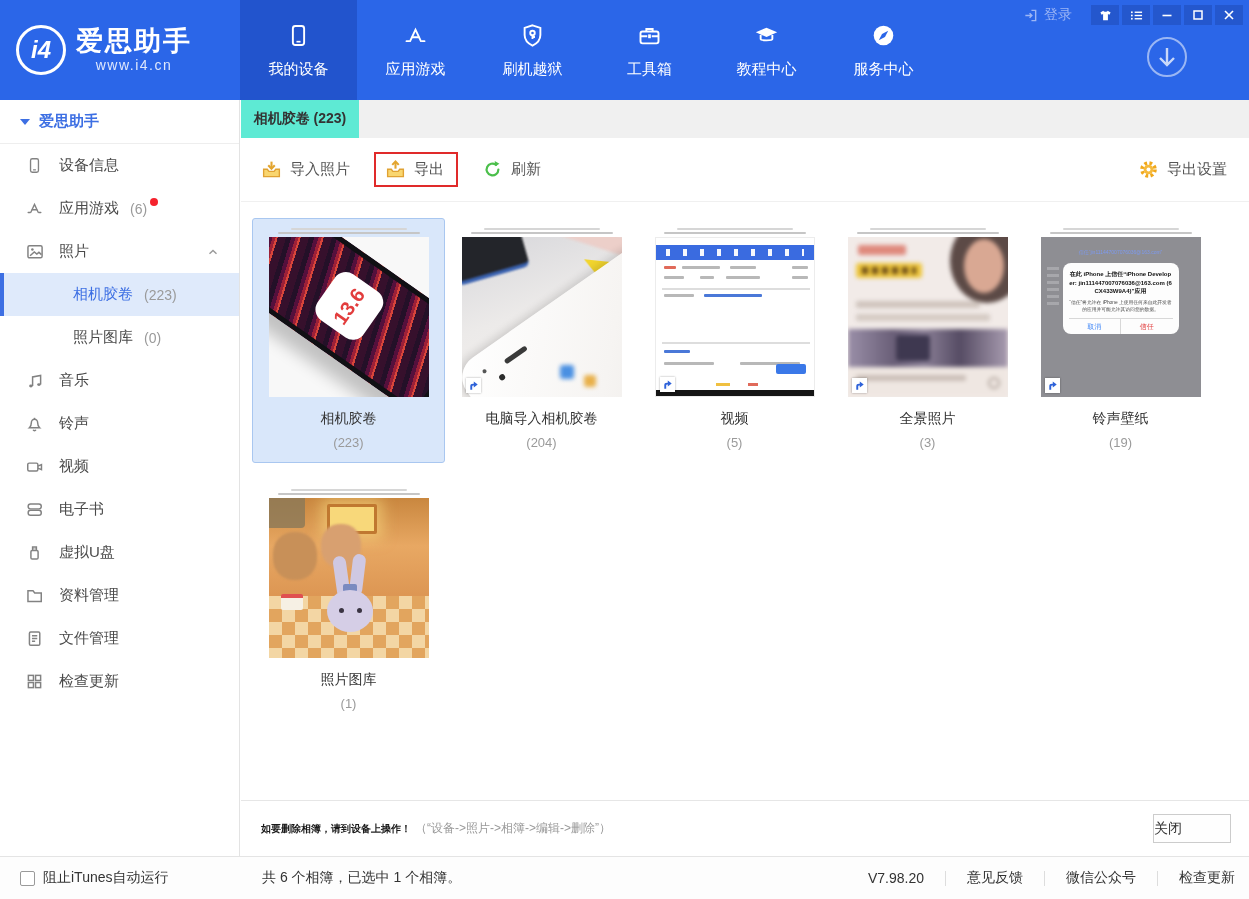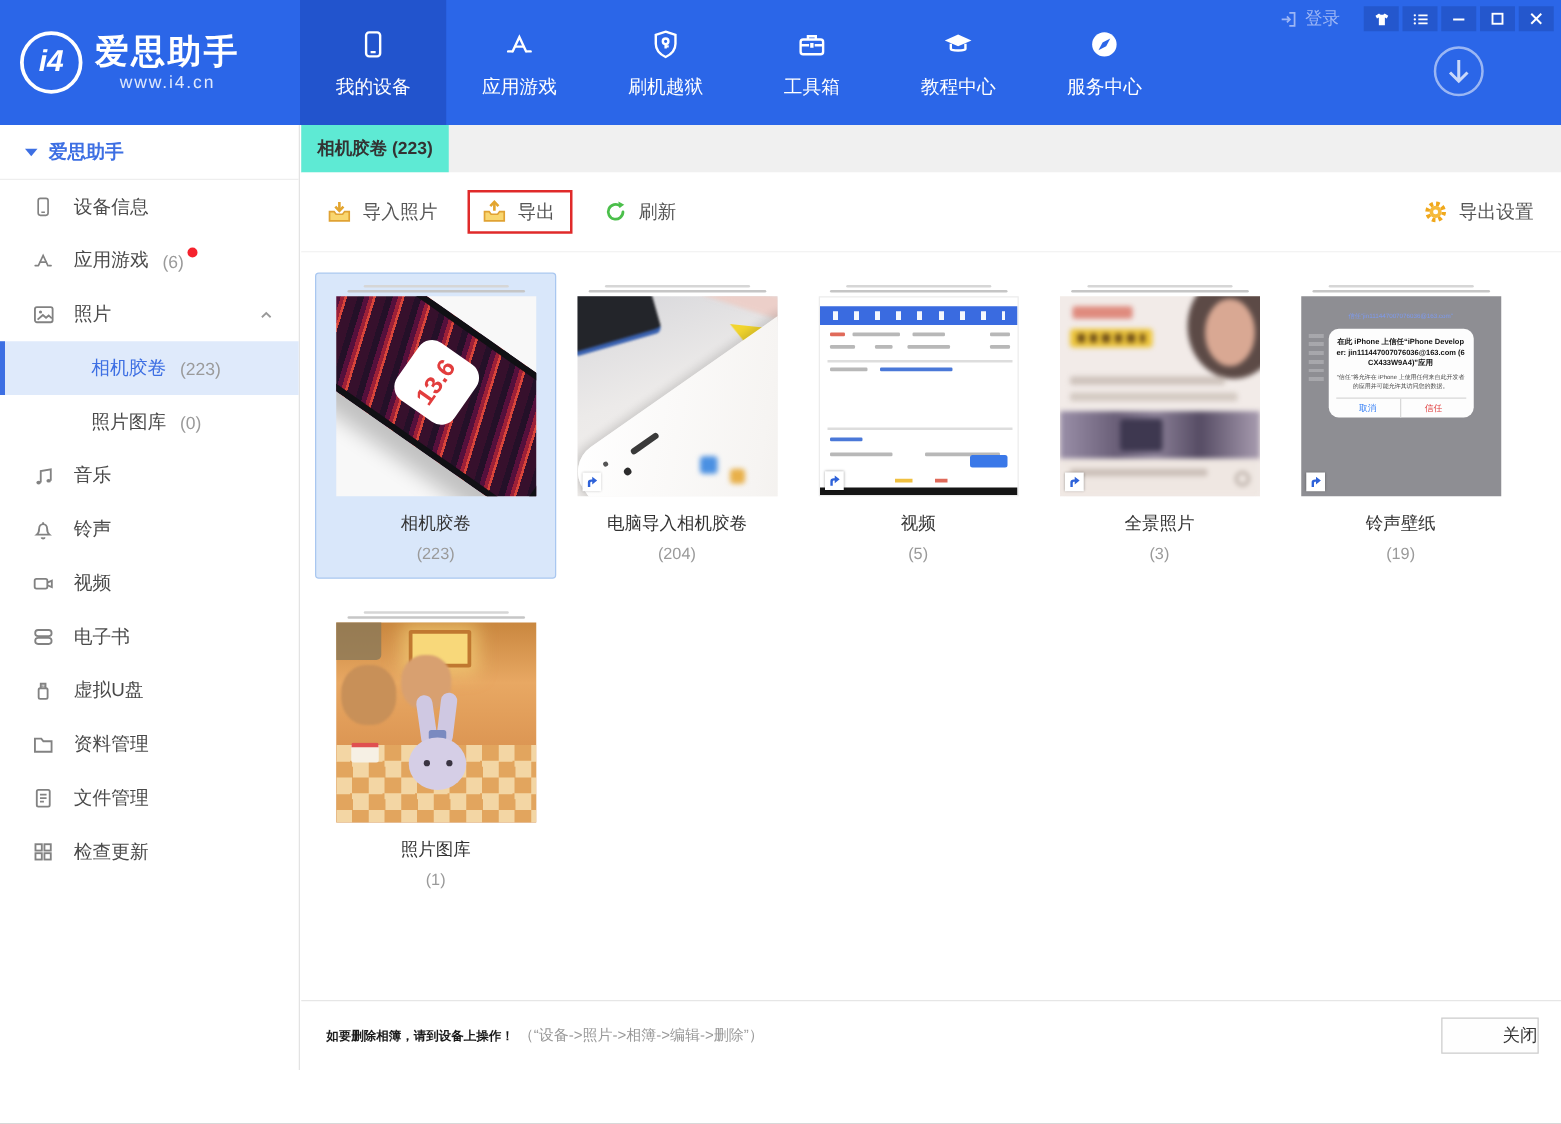--- a/index.html
+++ b/index.html
@@ -130,21 +130,21 @@
   .d-head { position:absolute; left:58px; top:92px; width:46px; height:42px; background:#d5cee6; border-radius:50%; }
   .d-eye { position:absolute; top:110px; width:5px; height:5px; background:#3a3442; border-radius:50%; }
   .d-eye.l { left:70px; } .d-eye.r { left:88px; }
   .d-bow { position:absolute; left:74px; top:86px; width:14px; height:8px; background:#7a8ac0; border-radius:2px; }
   .d-cake { position:absolute; left:12px; top:96px; width:22px; height:16px; background:#f6f0e4; border-top:4px solid #e05050; border-radius:2px; }
 
   
   .notice { position:absolute; left:241px; right:0; top:800px; height:56px; background:#fff; border-top:1px solid #e6e6e6; display:flex; align-items:center; padding-left:20px; }
   .notice-bold { font-weight:bold; font-size:10px; color:#1a1a1a; }
   .notice-hint { color:#999; font-size:12px; margin-left:4px; }
-  .close-btn { margin-left:auto; margin-right:18px; width:78px; height:29px; border:1px solid #ccc; background:#fefefe; font-size:14px; color:#333; display:flex; align-items:center; justify-content:flex-end; cursor:pointer; }
+  .close-btn { margin-left:auto; margin-right:18px; width:78px; height:29px; border:1px solid #ccc; background:#fefefe; font-size:14px; color:#333; display:flex; align-items:center; justify-content:flex-start; cursor:pointer; }
   .statusbar { position:absolute; left:0; right:0; top:856px; height:43px; background:#fdfdfd; border-top:1px solid #e4e4e4; display:flex; align-items:center; font-size:14px; color:#333; }
   .itunes { width:240px; padding-left:20px; display:flex; align-items:center; gap:8px; cursor:pointer; }
   .checkbox { width:15px; height:15px; border:1px solid #9a9a9a; border-radius:2px; background:#fff; flex:none; }
   .summary { padding-left:22px; }
   .foot-links { margin-left:auto; display:flex; align-items:center; margin-right:14px; }
   .foot-links .sep { width:1px; height:15px; background:#ddd; margin:0 21px; }
   .foot-links span { cursor:pointer; }
 </style>
 </head>
 <body>
@@ -689,14 +689,30 @@
   </div>
 
   <div class="notice">
     <span class="notice-bold">如要删除相簿，请到设备上操作！</span>
     <span class="notice-hint">（“设备-&gt;照片-&gt;相簿-&gt;编辑-&gt;删除”）</span>
     <div class="close-btn">
       <span>关闭</span>
     </div>
   </div>
 
+  <div class="statusbar">
+    <div class="itunes">
+      <span class="checkbox"></span>
+      <span>阻止iTunes自动运行</span>
+    </div>
+    <div class="summary">共 6 个相簿，已选中 1 个相簿。</div>
+    <div class="foot-links">
+      <span style="cursor:default">V7.98.20</span>
+      <i class="sep"></i>
+      <span>意见反馈</span>
+      <i class="sep"></i>
+      <span>微信公众号</span>
+      <i class="sep"></i>
+      <span>检查更新</span>
+    </div>
+  </div>
 
 </div>
 
 </body></html>

